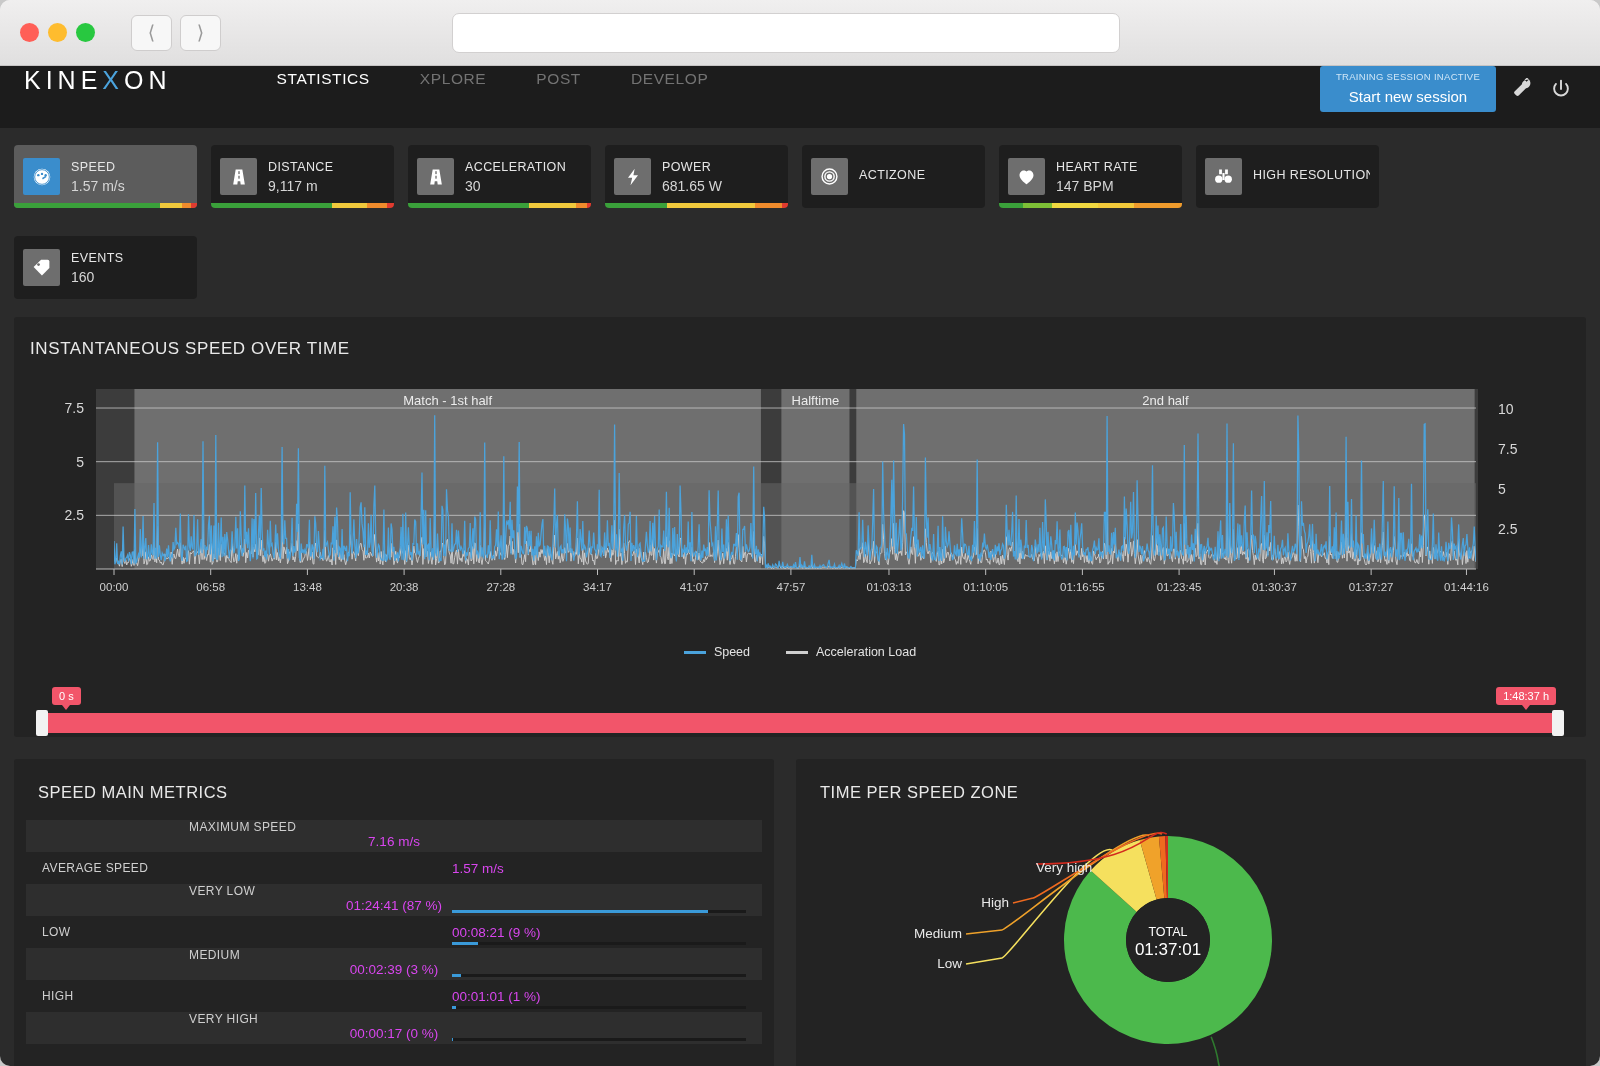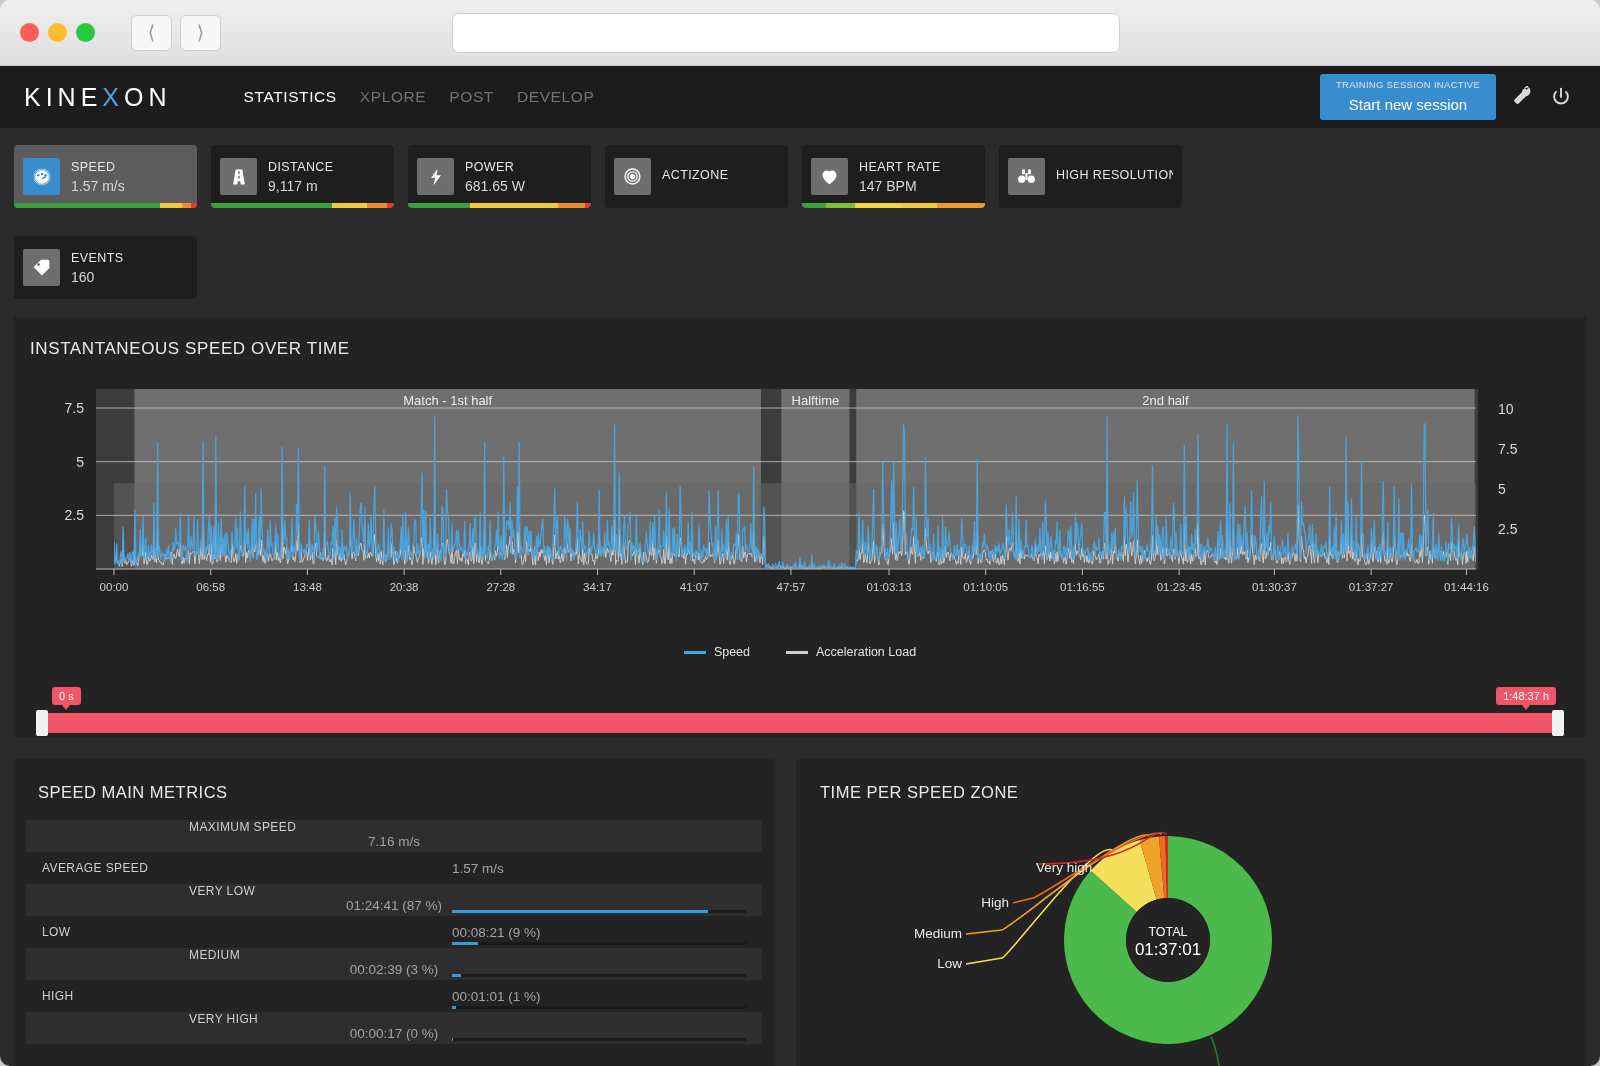--- a/index.html
+++ b/index.html
@@ -34,28 +34,28 @@
   }
   .urlbar {
     position: absolute; left: 452px; top: 13px;
     width: 668px; height: 40px; border-radius: 7px;
     background: #fff; border: 1px solid #d2d0d0;
   }
   
   .app { background: #2b2b2b; height: 1000px; position: relative; }
   .topnav {
     height: 62px; background: #1c1c1c;
-    display: flex; align-items: center; padding: 0 18px;
+    display: flex; align-items: flex-start; padding: 0 18px;
   }
   .logo {
     font-size: 25px; letter-spacing: 5px; color: #fff; font-weight: 300;
     padding-left: 6px; white-space: nowrap;
   }
   .logo .x { color: #4ba3dc; }
-  .mainnav { display: flex; gap: 19px; margin-left: 70px; }
+  .mainnav { display: flex; gap: 46px; margin-left: 103px; }
   .navitem {
     font-size: 15.5px; letter-spacing: 0.6px; color: #737373;
     padding: 4px 2px; cursor: pointer;
   }
   .navitem.active { color: #ffffff; }
   .topright { margin-left: auto; display: flex; align-items: center; gap: 16px; padding-right: 10px; }
   .session-btn {
     background: #3a8dcc; border-radius: 3px;
     width: 176px; padding: 5px 8px 7px; text-align: center; cursor: pointer;
   }
@@ -137,21 +137,21 @@
   .bpanel { background: #232323; border-radius: 3px; flex: 1; padding-bottom: 10px; position: relative; }
   .bpanel.left { flex: 0 0 760px; }
   .bpanel-title { font-size: 16.5px; color: #e9e9e9; letter-spacing: .5px; padding: 24px 0 0 24px; }
   .metrics { margin: 18px 12px 0 12px; }
   .mrow {
     position: relative; display: flex; align-items: center;
     height: 32px; padding: 0 16px; font-size: 12px; color: #cfcfcf;
   }
   .mrow.alt { background: #2e2e2e; flex-direction: column; }
   .mrow .mlabel { width: 410px; letter-spacing: .4px; }
-  .mrow .mvalue { font-size: 13.5px; color: #a3a3a3; }
+  .mrow .mvalue { font-size: 13.5px; color: #d946ef; }
   .mbar {
     position: absolute; left: 426px; right: 16px; bottom: 3px; height: 3px; background: #1a1a1a;
   }
   .mbar i { display: block; height: 100%; background: #3a9ad9; }
   
   .donut-wrap { position: relative; height: 280px; margin-top: 4px; }
 </style>
 </head>
 <body>
 
@@ -237,20 +237,39 @@
           <div class="card-value">9,117 m</div>
         </div>
         <div class="card-bar">
           <span style="width:66%;background:#3aa03a"></span>
             <span style="width:19%;background:#f0c93c"></span>
             <span style="width:11%;background:#ef8b2c"></span>
             <span style="width:4%;background:#e03b2f"></span>
         </div>
       </div>
 
+      <div class="card">
+        <div class="card-icon">
+          <svg width="20" height="20" viewBox="0 0 24 24" fill="#fff">
+              <path d="M8 3h8l3 18h-5l-0.5-4h-3l-0.5 4H5z"></path>
+              <rect x="11.2" y="5" width="1.6" height="3.5" fill="#6e6e6e"></rect>
+              <rect x="11.2" y="10.5" width="1.6" height="3.5" fill="#6e6e6e"></rect>
+            </svg>
+        </div>
+        <div class="card-text">
+          <div class="card-title">ACCELERATION</div>
+          <div class="card-value">30</div>
+        </div>
+        <div class="card-bar">
+          <span style="width:66%;background:#3aa03a"></span>
+            <span style="width:26%;background:#f0c93c"></span>
+            <span style="width:6%;background:#ef8b2c"></span>
+            <span style="width:2%;background:#e03b2f"></span>
+        </div>
+      </div>
 
       <div class="card">
         <div class="card-icon">
           <svg width="20" height="20" viewBox="0 0 24 24" fill="#fff">
               <path d="M14 2L6 13h5l-2 9 9-12h-5.5z"></path>
             </svg>
         </div>
         <div class="card-text">
           <div class="card-title">POWER</div>
           <div class="card-value">681.65 W</div>

